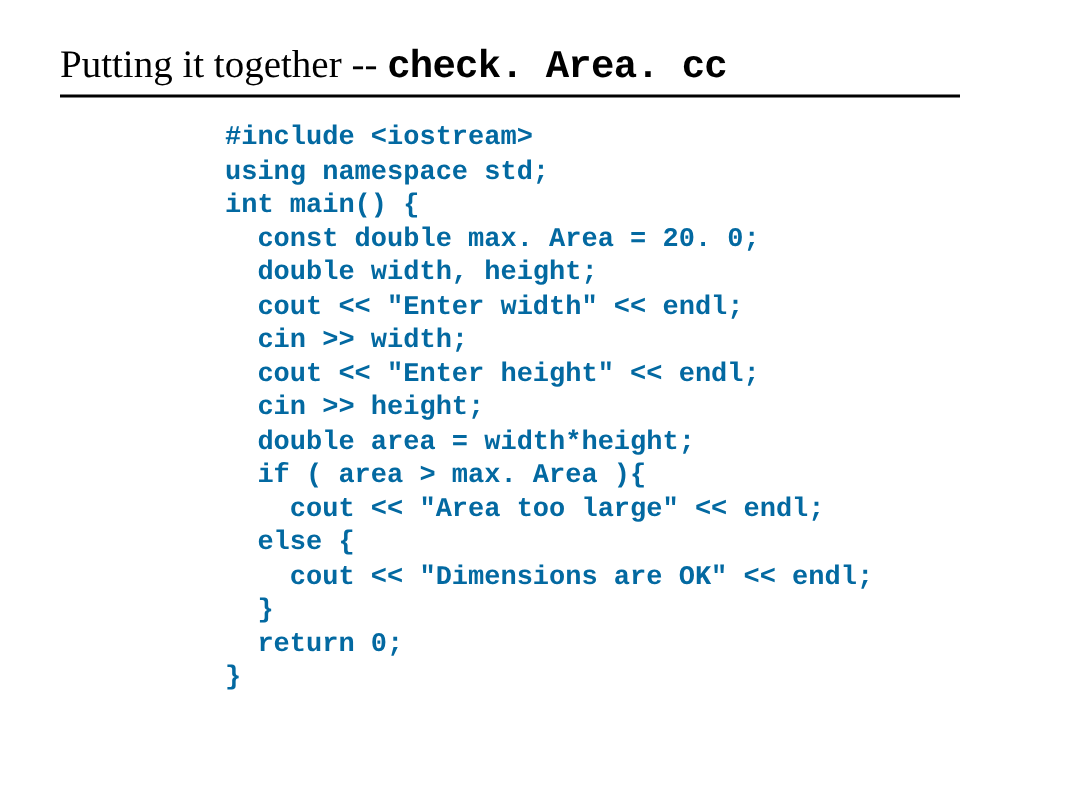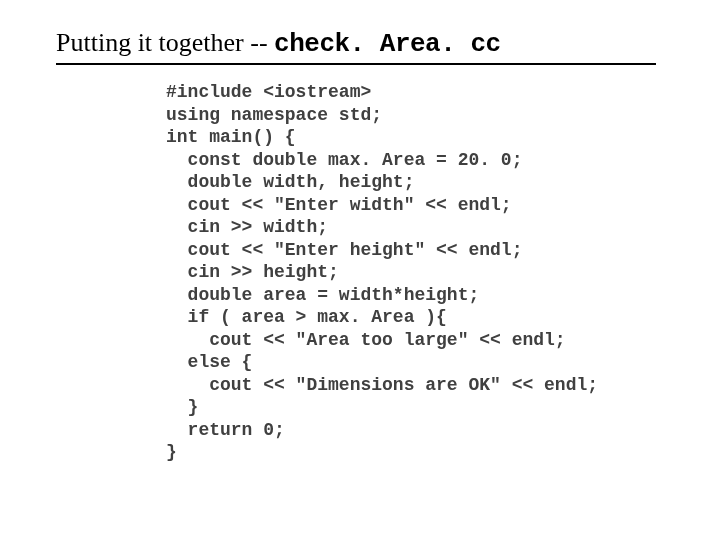--- a/index.html
+++ b/index.html
@@ -9,21 +9,21 @@
     height: 540px;
     background: #ffffff;
     font-family: Georgia, 'Times New Roman', serif;
     overflow: hidden;
   }
   .slide {
     position: relative;
     width: 720px;
     height: 444px;
     box-sizing: border-box;
-    padding: 28px 40px 20px 56px;
+    padding: 28px 40px 20px 40px;
   }
   .title {
     font-size: 26px;
     color: #000;
     margin: 0 0 4px 0;
     font-weight: normal;
     white-space: nowrap;
   }
   .title .mono {
     font-family: "Courier New", Courier, monospace;
@@ -34,21 +34,21 @@
     border: none;
     border-top: 2px solid #000;
     margin: 2px 0 16px 0;
     width: 600px;
   }
   .code {
     font-family: "Courier New", Courier, monospace;
     font-size: 18px;
     font-weight: bold;
     line-height: 1.25;
-    color: #404040;
+    color: #0369a1;
     white-space: pre;
     margin-left: 110px;
   }
 </style>
 </head>
 <body>
 
 <div class="slide">
   <h1 class="title">
     <span>Putting it together -- </span><span class="mono">check. Area. cc</span>

